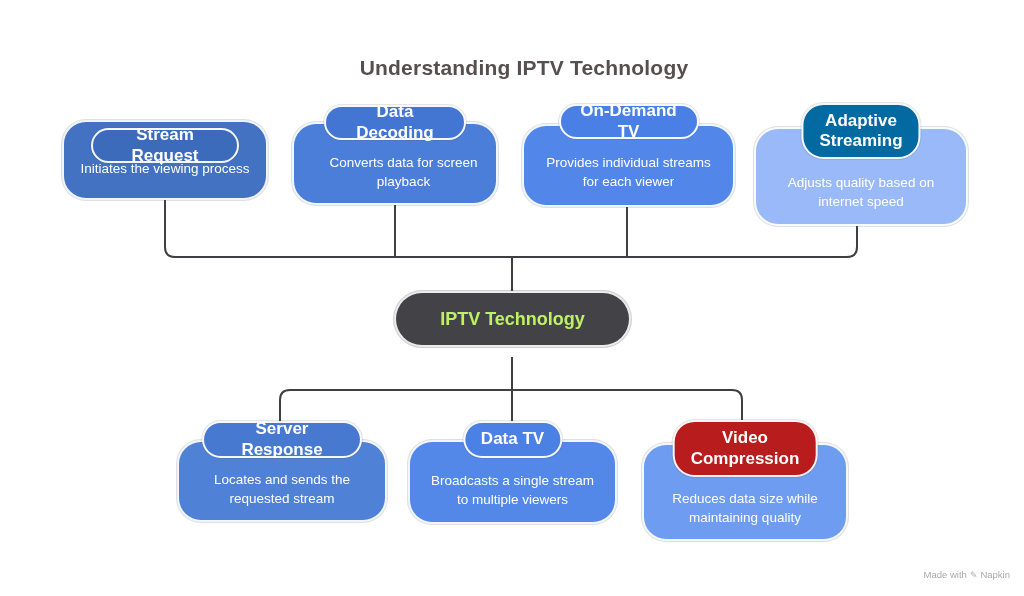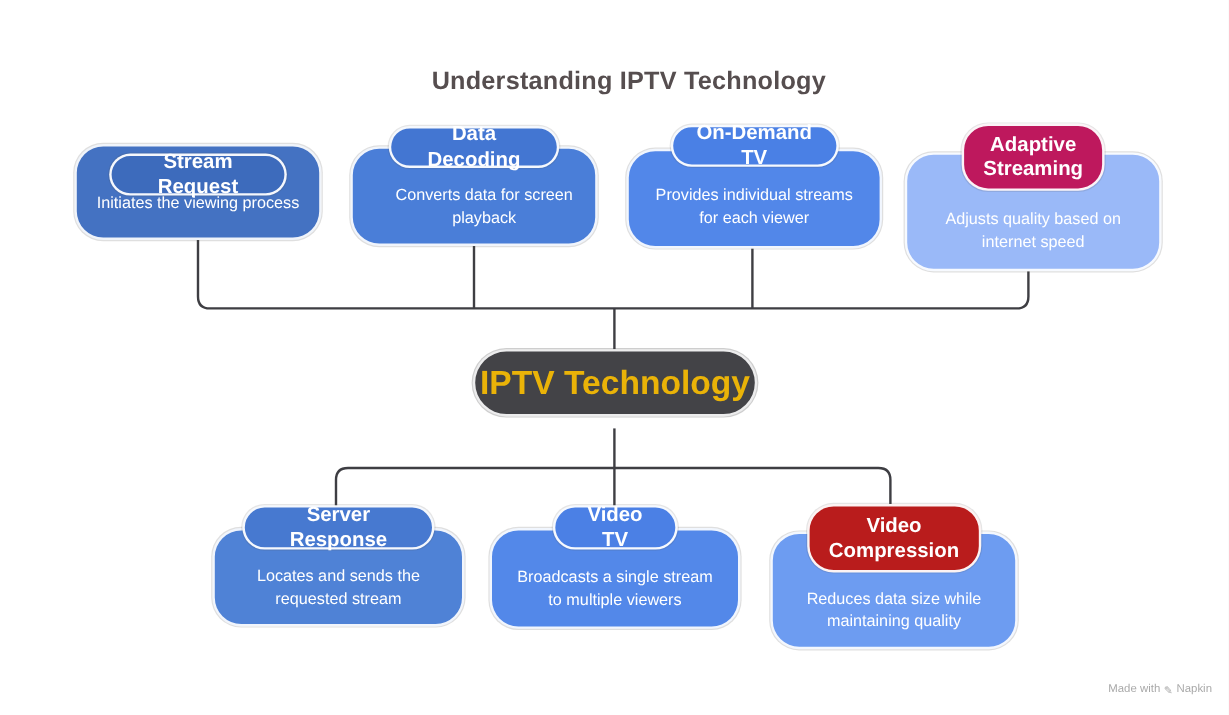--- a/index.html
+++ b/index.html
@@ -56,21 +56,21 @@
   .n6 .pill{top:-19px; height:37px; min-width:86px;}
   .n6 .body{padding-top:18px;}
   .n7{left:642px; top:443px; width:206px; height:98px;}
   .n7 .pill{top:-23px; height:57px; min-width:128px;}
   .n7 .body{padding-top:34px;}
   .center-node{
     position:absolute;left:394px;top:291px;width:237px;height:56px;
     border-radius:33px;border:2px solid rgba(255,255,255,.9);
     box-sizing:border-box;box-shadow:0 0 0 1px rgba(60,60,60,.25);
     display:flex;align-items:center;justify-content:center;
-    color:#eab308;font-size:28px;font-weight:bold;
+    color:#bef264;font-size:18px;font-weight:bold;
   }
   .watermark{
     position:absolute;right:14px;bottom:16px;
     font-size:9.5px;color:#5f5f5f;opacity:.55;
     display:flex;align-items:center;gap:3px;
   }
   .watermark .pen{font-size:9px;}
 </style>
 </head>
 <body>
@@ -109,40 +109,40 @@
 for each viewer</div>
     </div>
     <div class="pill" style="background: rgb(74, 128, 229);">On-Demand TV</div>
   </div>
 
   <div class="node n4">
     <div class="body" style="background: rgb(154, 185, 248);">
       <div class="desc">Adjusts quality based on
 internet speed</div>
     </div>
-    <div class="pill" style="background: #be185d;">Adaptive
+    <div class="pill" style="background: #0369a1;">Adaptive
 Streaming</div>
   </div>
 
   <div class="center-node" style="background: rgb(67, 67, 71);">IPTV Technology</div>
 
   <div class="node n5">
     <div class="body" style="background: rgb(79, 130, 214);">
       <div class="desc">Locates and sends the
 requested stream</div>
     </div>
     <div class="pill" style="background: rgb(71, 121, 208);">Server Response</div>
   </div>
 
   <div class="node n6">
     <div class="body" style="background: rgb(83, 136, 233);">
       <div class="desc">Broadcasts a single stream
 to multiple viewers</div>
     </div>
-    <div class="pill" style="background: rgb(75, 128, 229);">Video TV</div>
+    <div class="pill" style="background: rgb(75, 128, 229);">Data TV</div>
   </div>
 
   <div class="node n7">
     <div class="body" style="background: rgb(109, 156, 241);">
       <div class="desc">Reduces data size while
 maintaining quality</div>
     </div>
     <div class="pill" style="background: #b91c1c;">Video
 Compression</div>
   </div>

